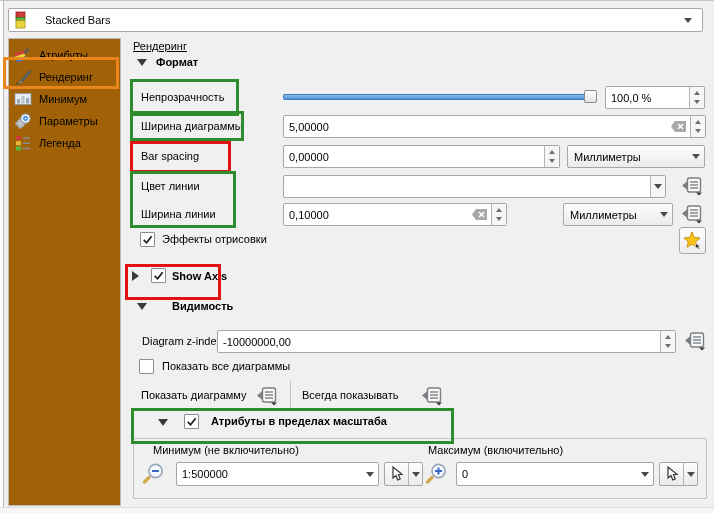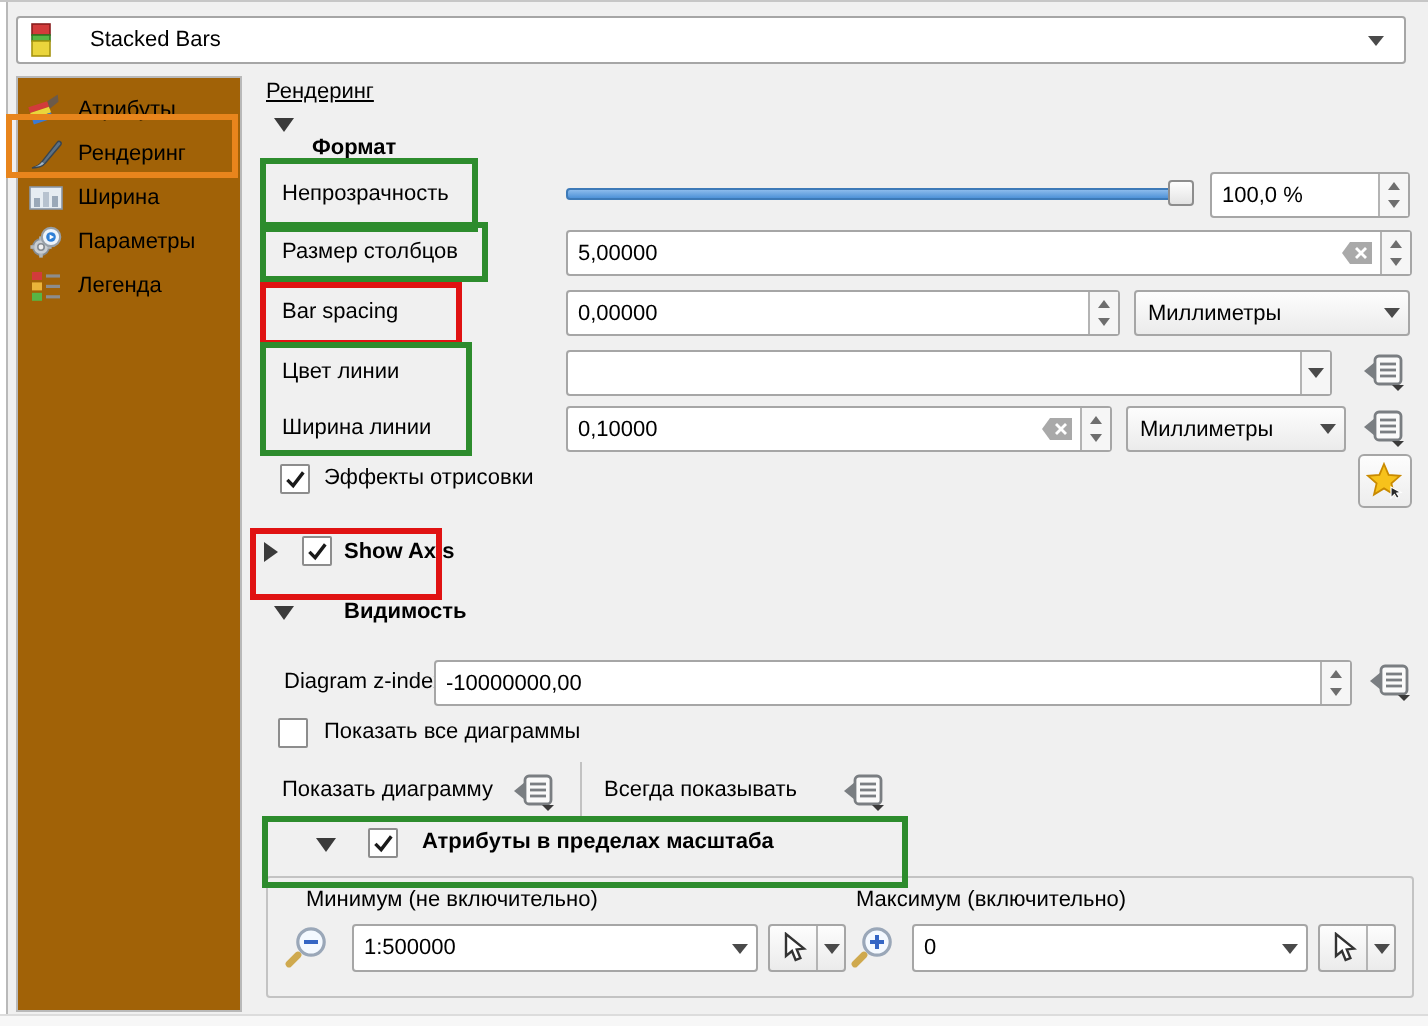--- a/index.html
+++ b/index.html
@@ -98,21 +98,21 @@
       </svg>
       <span>Рендеринг</span>
     </div>
     <div class="side-item">
       <svg width="18" height="18" viewBox="0 0 18 18">
         <rect x="1" y="3.5" width="16" height="11" fill="#e6ecf2" stroke="#8a97a5" stroke-width="0.8"></rect>
         <rect x="3" y="9" width="3" height="4.5" fill="#9aa8b8"></rect>
         <rect x="7.5" y="6" width="3" height="7.5" fill="#b7c2cf"></rect>
         <rect x="12" y="8" width="3" height="5.5" fill="#9aa8b8"></rect>
       </svg>
-      <span>Ширина</span>
+      <span>Минимум</span>
     </div>
     <div class="side-item">
       <svg width="18" height="18" viewBox="0 0 18 18">
         <circle cx="6.5" cy="11.5" r="4" fill="#c9ced3" stroke="#868c92" stroke-width="0.9"></circle>
         <circle cx="6.5" cy="11.5" r="1.6" fill="#f0f0f0" stroke="#868c92" stroke-width="0.8"></circle>
         <rect x="5.6" y="6.2" width="1.8" height="2" fill="#b0b6bb"></rect>
           <rect x="5.6" y="14.8" width="1.8" height="2" fill="#b0b6bb"></rect>
         <rect x="1.2" y="10.6" width="2" height="1.8" fill="#b0b6bb"></rect>
           <rect x="9.8" y="10.6" width="2" height="1.8" fill="#b0b6bb"></rect>
         <circle cx="11.5" cy="6.5" r="4.6" fill="#eef4fa" stroke="#98a0a8" stroke-width="1.1"></circle>
@@ -130,34 +130,34 @@
         <rect x="2" y="12.4" width="5" height="4" fill="#58b544"></rect>
           <line x1="9" y1="14.4" x2="16" y2="14.4" stroke="#8d8d8d" stroke-width="1.6"></line>
       </svg>
       <span>Легенда</span>
     </div>
   </div>
 
   <div class="lbl underl" style="left:133px;top:39px;">Рендеринг</div>
 
   <span class="tri-d" style="left:137px;top:58px;"></span>
-  <div class="lbl bold" style="left:156px;top:55px;margin-top:12px;">Формат</div>
+  <div class="lbl bold" style="left:156px;top:55px;">Формат</div>
 
   <div class="lbl" style="left:141px;top:90px;">Непрозрачность</div>
   <div class="slider-track" style="left:283px;top:93px;width:310px;"></div>
   <div class="slider-handle" style="left:584px;top:89px;"></div>
   <div class="ctl" style="left:605px;top:85px;width:100px;height:23px;">
     <input class="txt" readonly="" value="100,0 %" style="">
     <span class="spincol">
         <span class="sp-u"></span>
         <span class="sp-d"></span>
       </span>
   </div>
 
-  <div class="lbl" style="left:141px;top:119px;">Размер столбцов</div>
+  <div class="lbl" style="left:141px;top:119px;">Ширина диаграммы</div>
   <div class="ctl" style="left:283px;top:114px;width:423px;height:23px;">
     <input class="txt" readonly="" value="5,00000" style="">
     <svg class="clear-ic" width="15" height="11" viewBox="0 0 15 11">
       <polygon points="4,0 15,0 15,11 4,11 0,5.5" fill="#a9a9a9"></polygon>
       <line x1="7" y1="3" x2="12" y2="8" stroke="#fff" stroke-width="1.4"></line>
         <line x1="12" y1="3" x2="7" y2="8" stroke="#fff" stroke-width="1.4"></line>
     </svg>
     <span class="spincol">
         <span class="sp-u"></span>
         <span class="sp-d"></span>
@@ -191,21 +191,21 @@
       <polygon points="1,9.5 6.5,5 6.5,14" fill="#7a7e82"></polygon>
       <rect x="6.5" y="2" width="13" height="14" rx="2" fill="#fafafa" stroke="#7a7e82" stroke-width="1.4"></rect>
       <line x1="9" y1="6" x2="17" y2="6" stroke="#7a7e82" stroke-width="1.4"></line>
       <line x1="9" y1="9" x2="17" y2="9" stroke="#7a7e82" stroke-width="1.4"></line>
       <line x1="9" y1="12" x2="17" y2="12" stroke="#7a7e82" stroke-width="1.4"></line>
       <polygon points="15,16.5 21,16.5 18,19.5" fill="#3a3a3a"></polygon>
     </svg>
   </span>
 
   <div class="lbl" style="left:141px;top:207px;">Ширина линии</div>
-  <div class="ctl" style="left:283px;top:202px;width:273px;height:23px;">
+  <div class="ctl" style="left:283px;top:202px;width:224px;height:23px;">
     <input class="txt" readonly="" value="0,10000" style="">
     <svg class="clear-ic" width="15" height="11" viewBox="0 0 15 11">
       <polygon points="4,0 15,0 15,11 4,11 0,5.5" fill="#a9a9a9"></polygon>
       <line x1="7" y1="3" x2="12" y2="8" stroke="#fff" stroke-width="1.4"></line>
         <line x1="12" y1="3" x2="7" y2="8" stroke="#fff" stroke-width="1.4"></line>
     </svg>
     <span class="spincol">
         <span class="sp-u"></span>
         <span class="sp-d"></span>
       </span>

